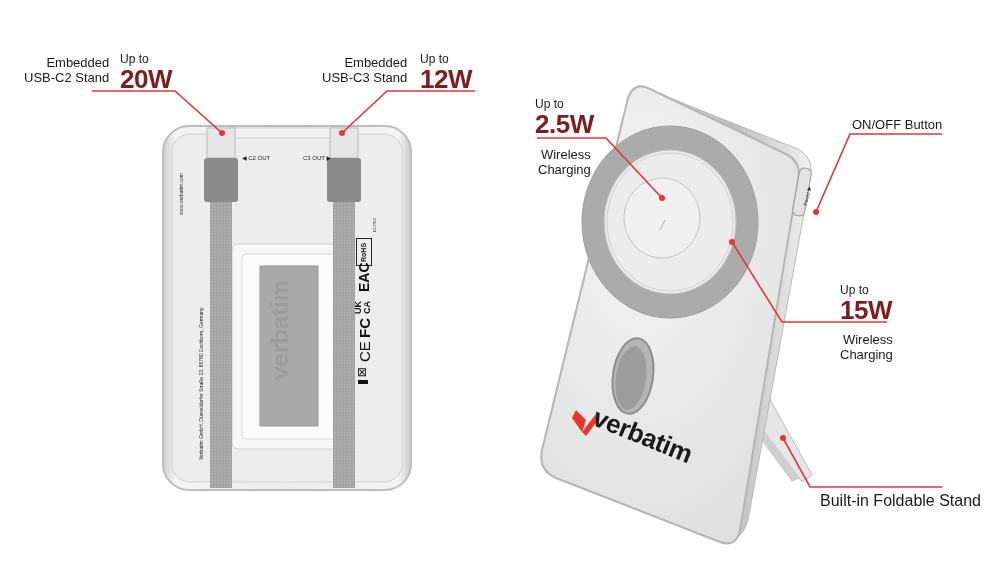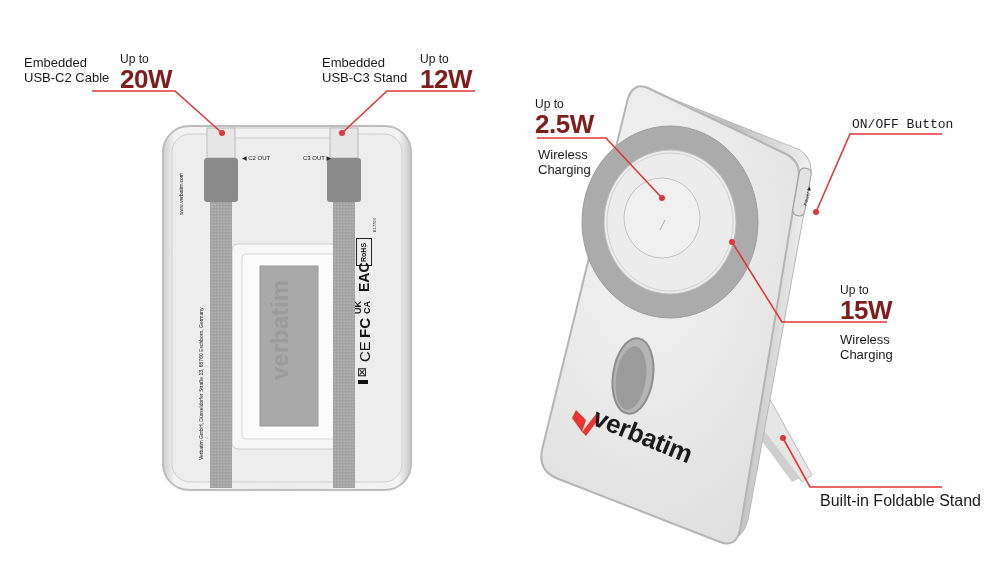--- a/index.html
+++ b/index.html
@@ -1,18 +1,18 @@
 <!DOCTYPE html>
 <html><head>
 <meta charset="utf-8">
 <style>
   html, body { margin: 0; padding: 0; background: #ffffff; }
   body { width: 1000px; height: 563px; position: relative; overflow: hidden; font-family: "Liberation Sans", sans-serif; color: #111; }
   .abs { position: absolute; }
-  .lbl { font-size: 13px; line-height: 15px; color: #1a1a1a; }
+  .lbl { font-size: 13px; line-height: 15px; color: #1a1a1a; text-align: right; }
   .upto { font-size: 12px; color: #1a1a1a; }
   .big { font-size: 26px; font-weight: bold; color: #7f1d1d; letter-spacing: -0.5px; line-height: 26px; }
   svg.overlay { position: absolute; left: 0; top: 0; pointer-events: none; }
   .tiny { font-size: 5px; color: #222; white-space: nowrap; }
 </style>
 </head>
 <body>
 
 <div class="abs" style="left:162px; top:124px; width:250px; height:368px;">
   <svg width="250" height="368" viewBox="0 0 250 368">
@@ -125,21 +125,21 @@
     <circle cx="662" cy="198" r="3"></circle>
     <circle cx="816" cy="212" r="3"></circle>
     <circle cx="732" cy="242" r="3"></circle>
     <circle cx="783" cy="438" r="3"></circle>
   </g>
 </svg>
 
 <div class="abs" style="left:24px; top:55px;">
   <div class="lbl">
     <div>Embedded</div>
-    <div>USB-C2 Cable</div>
+    <div>USB-C2 Stand</div>
   </div>
 </div>
 <div class="abs" style="left:120px; top:52px;">
   <div class="upto">Up to</div>
   <div class="big">20W</div>
 </div>
 
 <div class="abs" style="left:322px; top:55px;">
   <div class="lbl">
     <div>Embedded</div>
@@ -153,21 +153,21 @@
 
 <div class="abs" style="left:535px; top:97px;">
   <div class="upto">Up to</div>
   <div class="big">2.5W</div>
 </div>
 <div class="abs lbl" style="left:538px; top:147px;">
   <div>Wireless</div>
   <div>Charging</div>
 </div>
 
-<div class="abs lbl" style="left:852px; top:117px;font-family:Liberation Mono, monospace;">ON/OFF Button</div>
+<div class="abs lbl" style="left:852px; top:117px;">ON/OFF Button</div>
 
 <div class="abs" style="left:840px; top:283px;">
   <div class="upto">Up to</div>
   <div class="big">15W</div>
 </div>
 <div class="abs lbl" style="left:840px; top:332px;">
   <div>Wireless</div>
   <div>Charging</div>
 </div>
 

